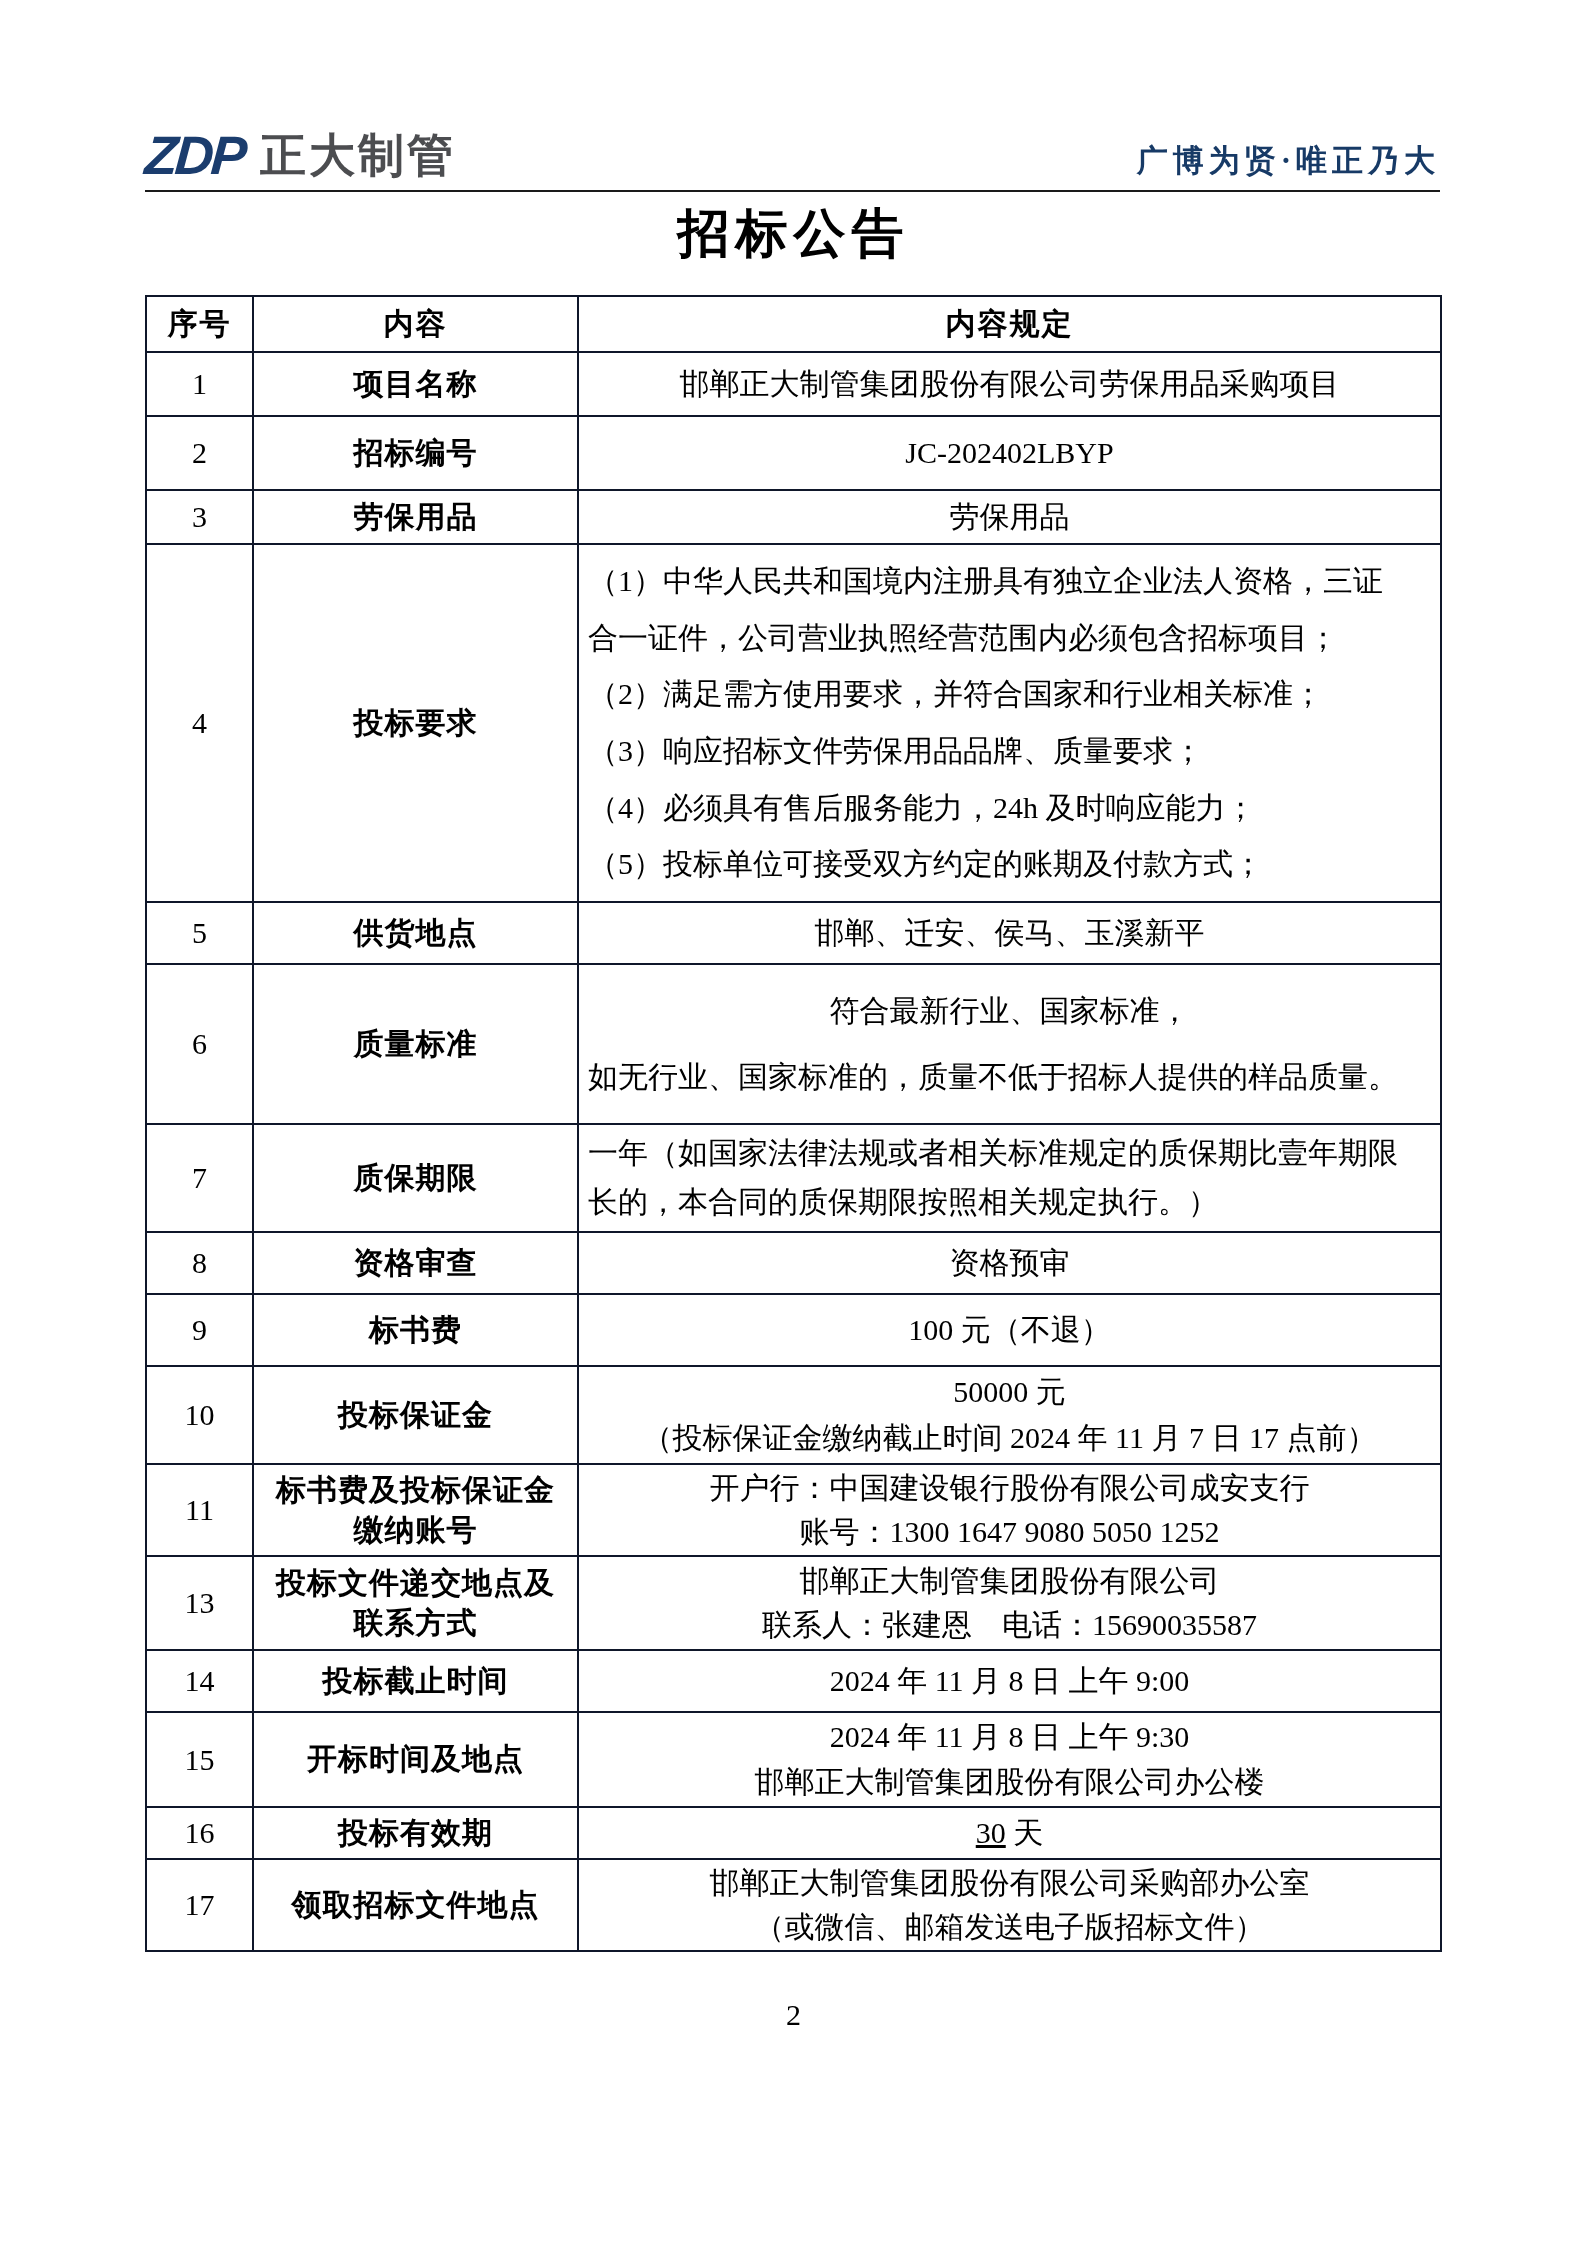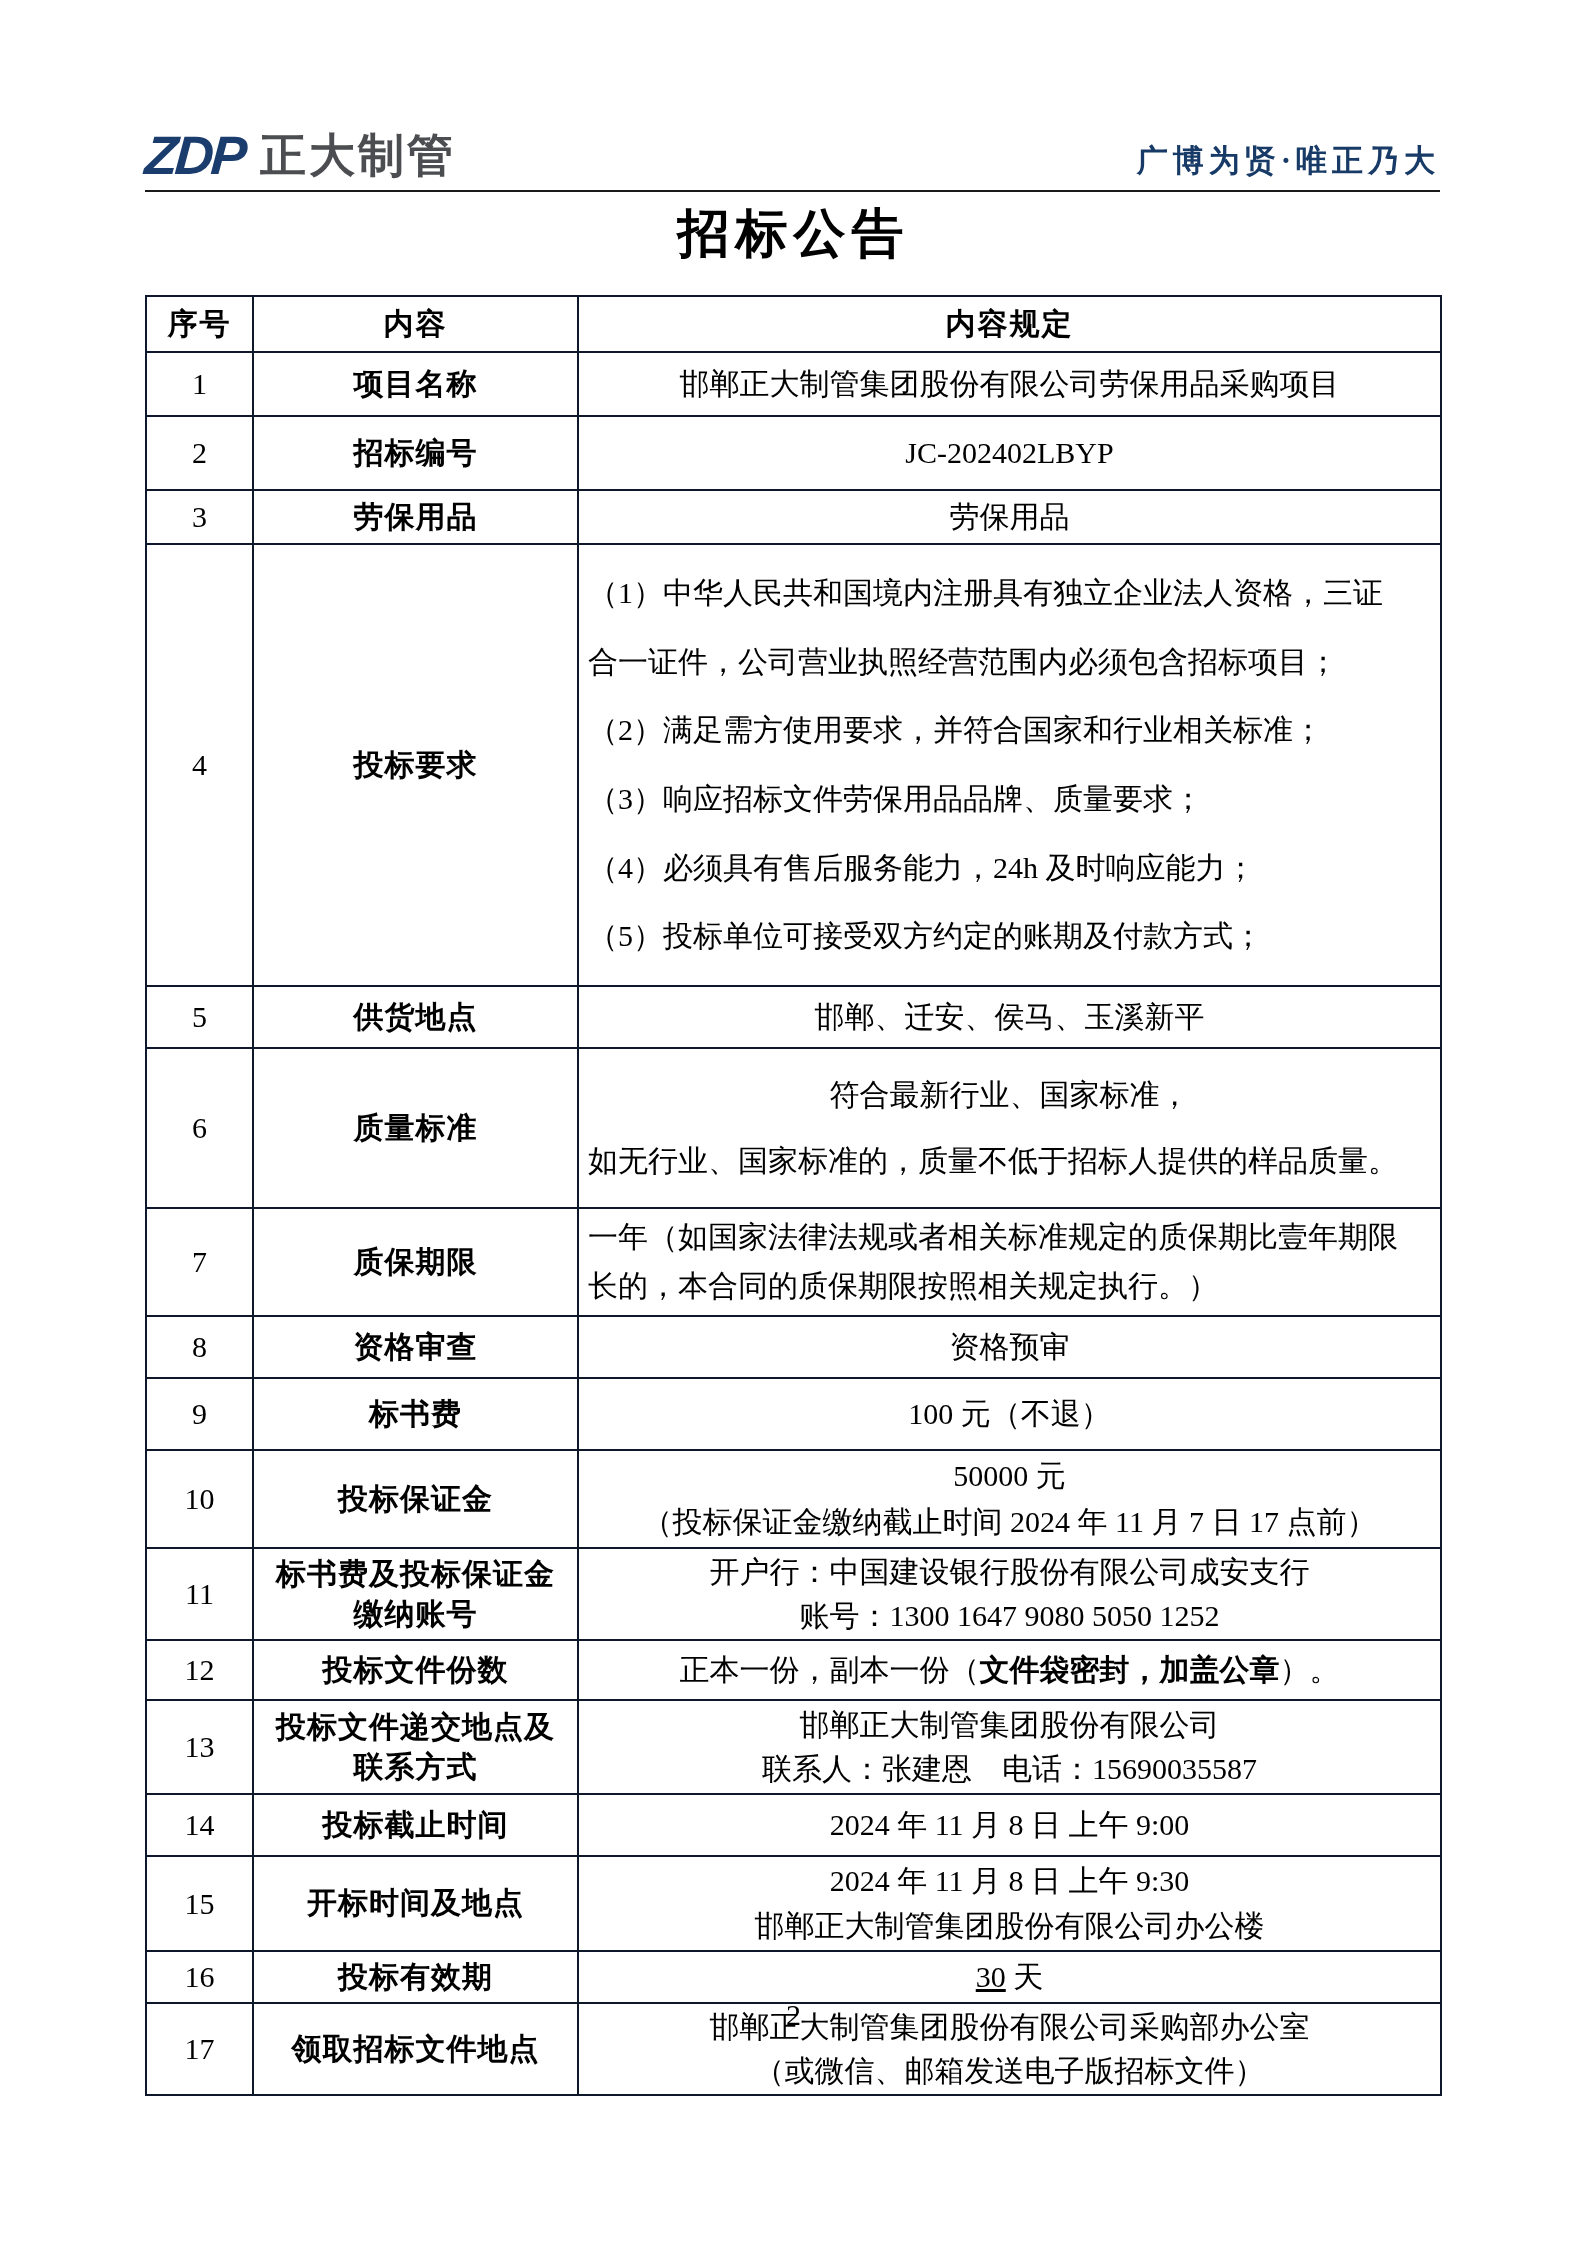--- a/index.html
+++ b/index.html
@@ -199,21 +199,21 @@
             <div class="content-line"><span>劳保用品</span></div>
           </div>
         </td>
       </tr>
       <tr>
         <td class="no-cell">4</td>
         <td class="label-cell">
           <div class="label-line">投标要求</div>
         </td>
         <td class="content-cell">
-          <div class="cell-lines" style="height: 440px;">
+          <div class="cell-lines" style="height: 356px;">
             <div class="content-line left"><span>（1）中华人民共和国境内注册具有独立企业法人资格，三证</span></div>
             <div class="content-line left"><span>合一证件，公司营业执照经营范围内必须包含招标项目；</span></div>
             <div class="content-line left"><span>（2）满足需方使用要求，并符合国家和行业相关标准；</span></div>
             <div class="content-line left"><span>（3）响应招标文件劳保用品品牌、质量要求；</span></div>
             <div class="content-line left"><span>（4）必须具有售后服务能力，24h 及时响应能力；</span></div>
             <div class="content-line left"><span>（5）投标单位可接受双方约定的账期及付款方式；</span></div>
           </div>
         </td>
       </tr>
       <tr>
@@ -292,31 +292,20 @@
           <div class="label-line">缴纳账号</div>
         </td>
         <td class="content-cell">
           <div class="cell-lines" style="height: 90px;">
             <div class="content-line"><span>开户行：中国建设银行股份有限公司成安支行</span></div>
             <div class="content-line"><span>账号：1300 1647 9080 5050 1252</span></div>
           </div>
         </td>
       </tr>
       <tr>
-        <td class="no-cell">12</td>
-        <td class="label-cell">
-          <div class="label-line">投标文件份数</div>
-        </td>
-        <td class="content-cell">
-          <div class="cell-lines" style="height: 58px;">
-            <div class="content-line"><span>正本一份，副本一份（</span><span class="bold">文件袋密封，加盖公章</span><span>）。</span></div>
-          </div>
-        </td>
-      </tr>
-      <tr>
         <td class="no-cell">13</td>
         <td class="label-cell">
           <div class="label-line">投标文件递交地点及</div>
           <div class="label-line">联系方式</div>
         </td>
         <td class="content-cell">
           <div class="cell-lines" style="height: 92px;">
             <div class="content-line"><span>邯郸正大制管集团股份有限公司</span></div>
             <div class="content-line"><span>联系人：张建恩　电话：15690035587</span></div>
           </div>

